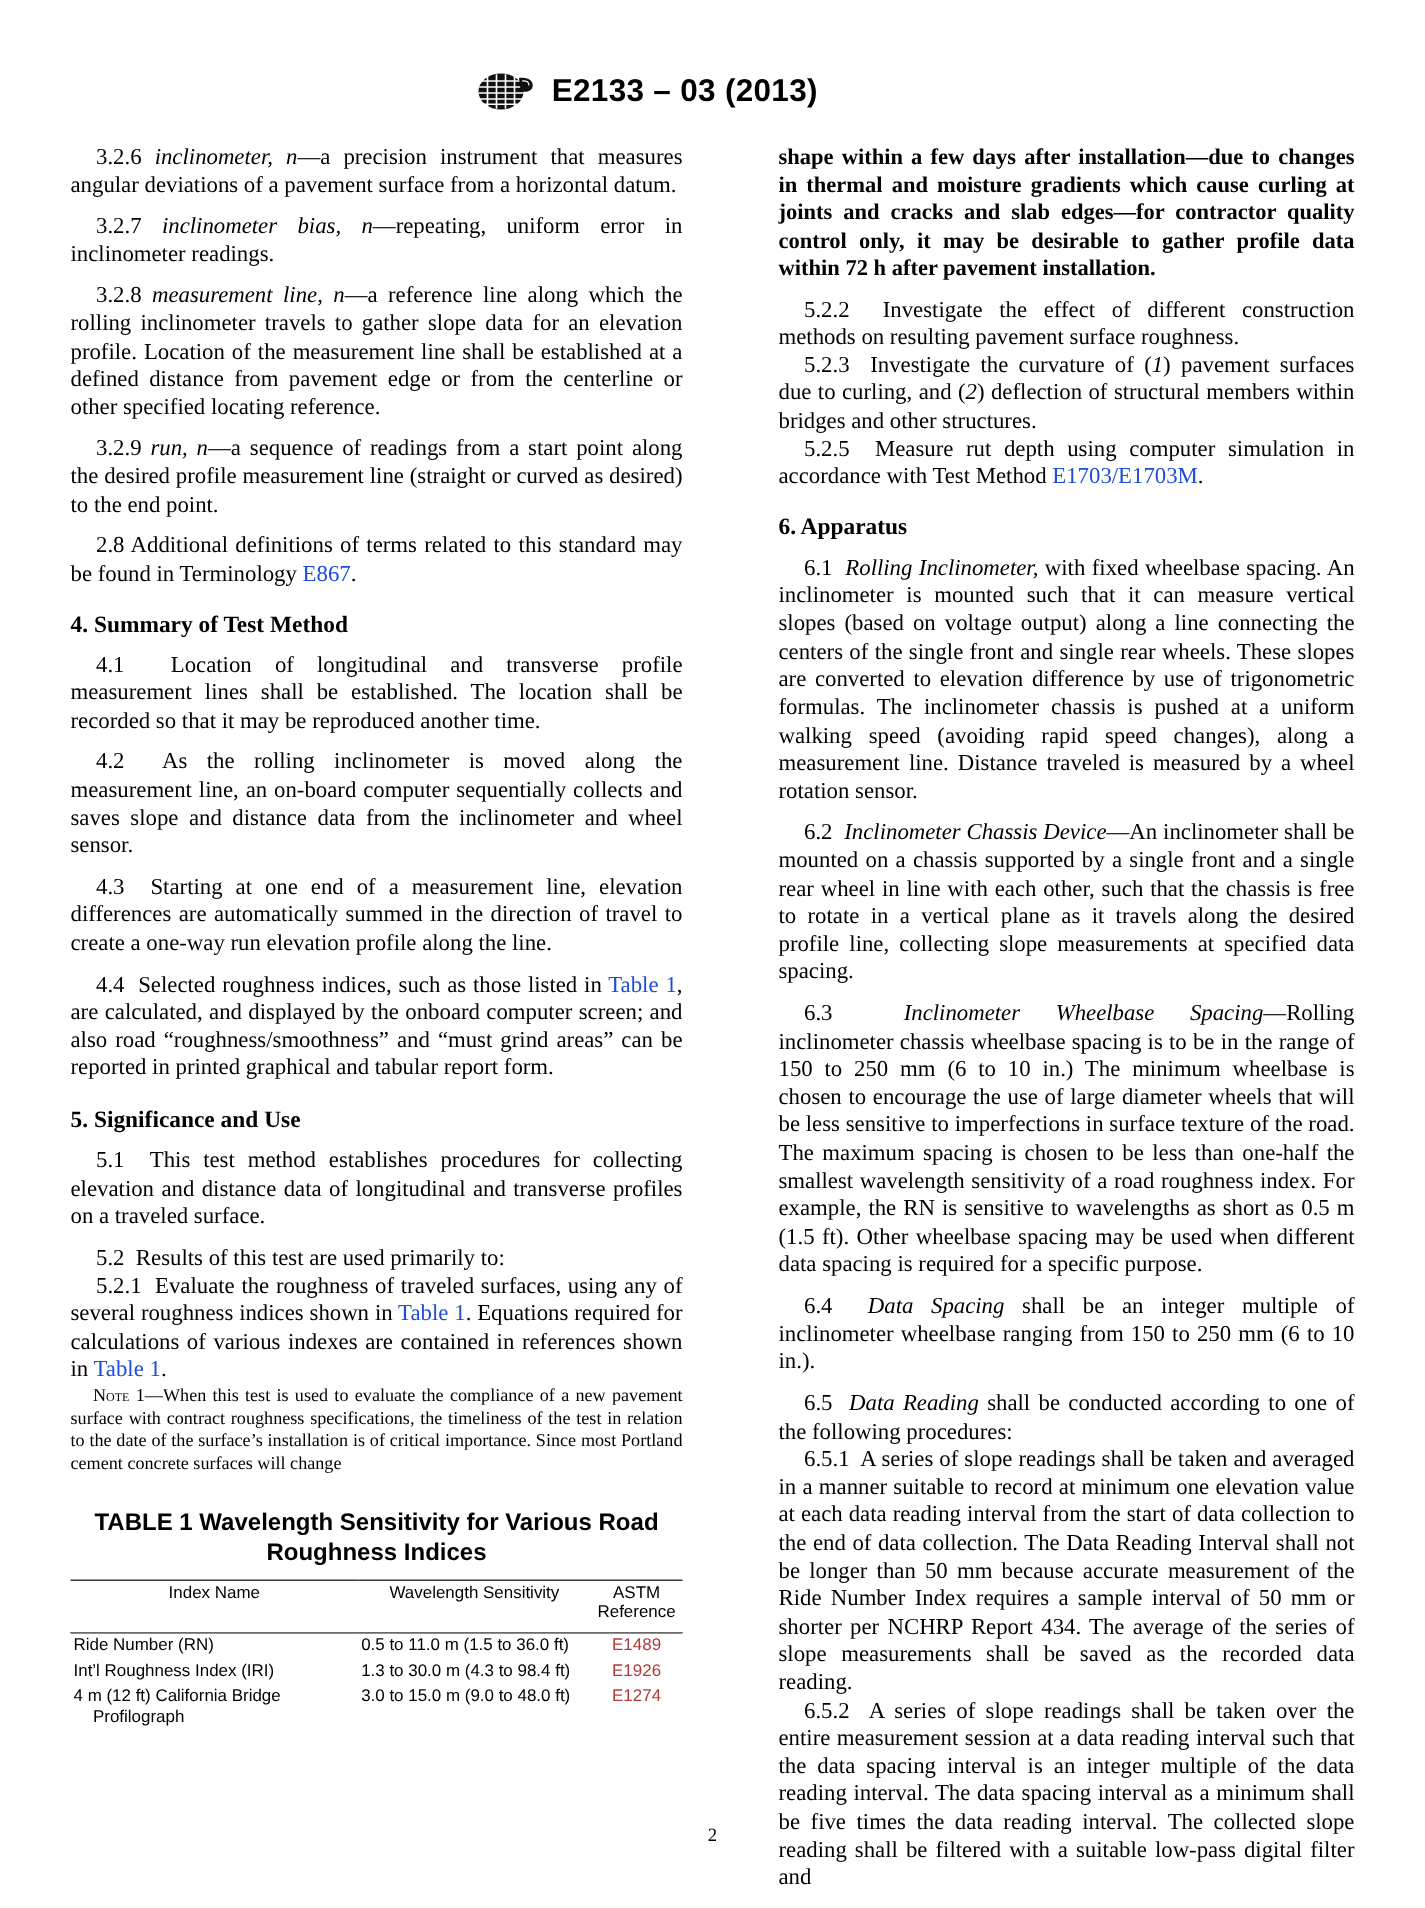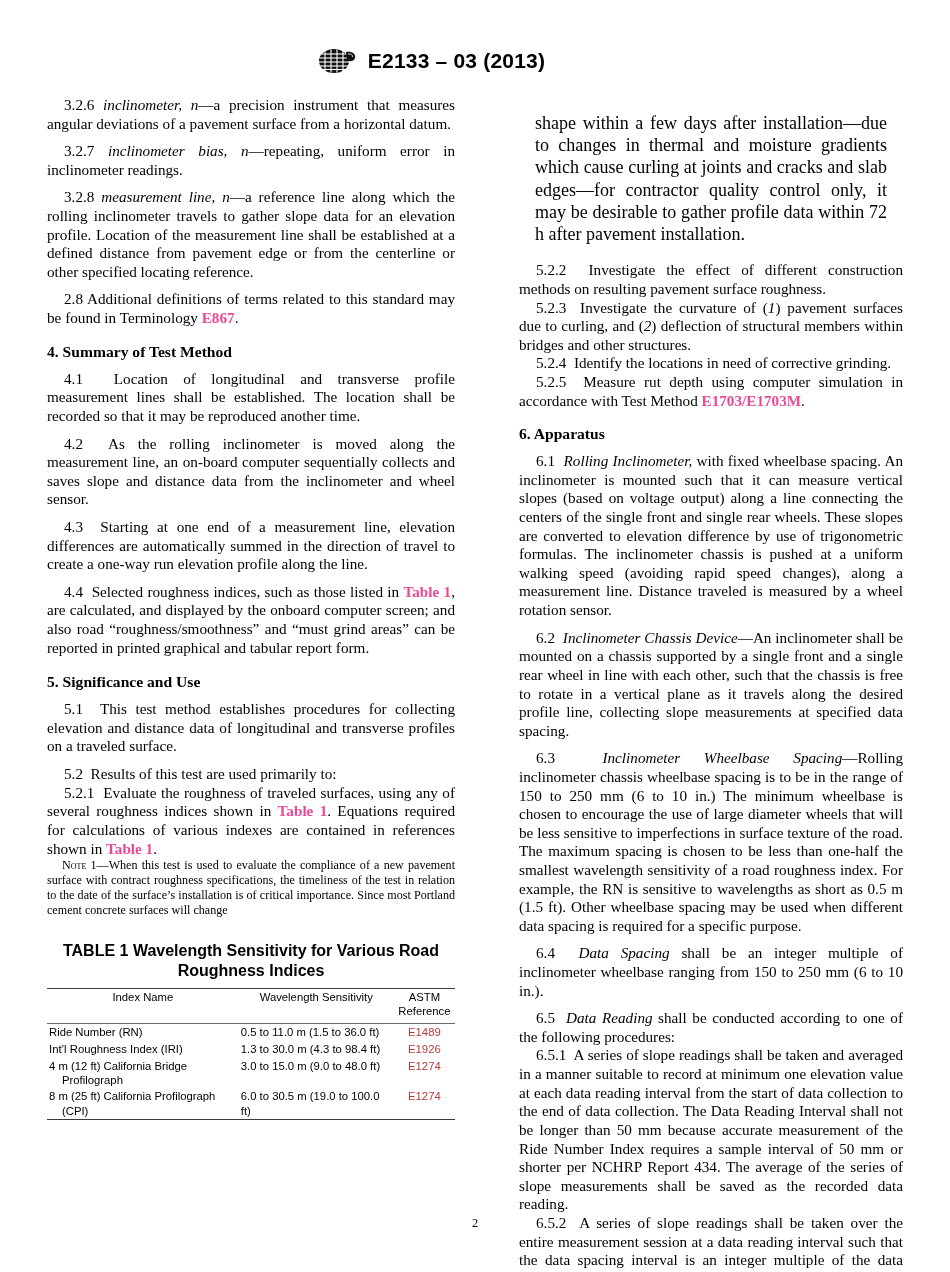--- a/index.html
+++ b/index.html
@@ -78,36 +78,36 @@
     text-align: left;
     text-indent: 0;
   }
   h2.section.tight-top {
     margin-top: 16px;
   }
   .it {
     font-style: italic;
   }
   .ref {
-    color: #ec4899;
-    font-weight: bold;
+    color: #1d4ed8;
   }
   .note {
     font-size: 12.1px;
     line-height: 1.235;
     text-align: justify;
     margin: 0;
     text-indent: 15px;
   }
   .note-cont {
-    font-size: 18px;
+    font-size: 15px;
     line-height: 1.235;
     text-align: justify;
-    margin: 16px;
+    margin: 0;
     text-indent: 0;
+    font-weight: bold;
   }
   .smallcaps {
     font-variant: small-caps;
   }
 
   
   .table-block {
     margin-top: 23px;
     width: 408px;
   }
@@ -200,20 +200,21 @@
 <div class="columns">
 
   <div class="col">
 
     <p class="indent"><span>3.2.6</span> <span class="it">inclinometer, n</span><span>—a precision instrument that measures angular deviations of a pavement surface from a horizontal datum.</span></p>
 
     <p class="indent gap-before"><span>3.2.7</span> <span class="it">inclinometer bias, n</span><span>—repeating, uniform error in inclinometer readings.</span></p>
 
     <p class="indent gap-before"><span>3.2.8</span> <span class="it">measurement line, n</span><span>—a reference line along which the rolling inclinometer travels to gather slope data for an elevation profile. Location of the measurement line shall be established at a defined distance from pavement edge or from the centerline or other specified locating reference.</span></p>
 
+    <p class="indent gap-before"><span>3.2.9</span> <span class="it">run, n</span><span>—a sequence of readings from a start point along the desired profile measurement line (straight or curved as desired) to the end point.</span></p>
 
     <p class="indent gap-before"><span>2.8</span> <span>Additional definitions of terms related to this standard may be found in Terminology </span><span class="ref">E867</span><span>.</span></p>
 
     <h2 class="section">4.  Summary of Test Method</h2>
 
     <p class="indent"><span>4.1</span>&nbsp; <span>Location of longitudinal and transverse profile measurement lines shall be established. The location shall be recorded so that it may be reproduced another time.</span></p>
 
     <p class="indent gap-before"><span>4.2</span>&nbsp; <span>As the rolling inclinometer is moved along the measurement line, an on-board computer sequentially collects and saves slope and distance data from the inclinometer and wheel sensor.</span></p>
 
     <p class="indent gap-before"><span>4.3</span>&nbsp; <span>Starting at one end of a measurement line, elevation differences are automatically summed in the direction of travel to create a one-way run elevation profile along the line.</span></p>
@@ -254,42 +255,34 @@
             <td class="c-wave">1.3 to 30.0 m (4.3 to 98.4 ft)</td>
             <td class="c-ref">E1926</td>
           </tr>
           <tr>
             <td class="c-name">
                 <span class="hang">4 m (12 ft) California Bridge Profilograph</span>
               </td>
             <td class="c-wave">3.0 to 15.0 m (9.0 to 48.0 ft)</td>
             <td class="c-ref">E1274</td>
           </tr>
-          <tr class="last rowspace">
-            <td class="c-name">
-                <span class="hang">8 m (25 ft) California Profilograph (CPI)</span>
-              </td>
-            <td class="c-wave">6.0 to 30.5 m (19.0 to 100.0 ft)</td>
-            <td class="c-ref">E1274</td>
-          </tr>
         </tbody>
       </table>
     </div>
 
   </div>
 
   <div class="col">
 
     <p class="note-cont">shape within a few days after installation—due to changes in thermal and moisture gradients which cause curling at joints and cracks and slab edges—for contractor quality control only, it may be desirable to gather profile data within 72 h after pavement installation.</p>
 
     <p class="indent gap-before"><span>5.2.2</span>&nbsp; <span>Investigate the effect of different construction methods on resulting pavement surface roughness.</span></p>
 
     <p class="indent"><span>5.2.3</span>&nbsp; <span>Investigate the curvature of (</span><span class="it">1</span><span>) pavement surfaces due to curling, and (</span><span class="it">2</span><span>) deflection of structural members within bridges and other structures.</span></p>
 
-    <p class="indent"><span>5.2.4</span>&nbsp; <span>Identify the locations in need of corrective grinding.</span></p>
 
     <p class="indent"><span>5.2.5</span>&nbsp; <span>Measure rut depth using computer simulation in accordance with Test Method </span><span class="ref">E1703/E1703M</span><span>.</span></p>
 
     <h2 class="section">6.  Apparatus</h2>
 
     <p class="indent"><span>6.1</span>&nbsp; <span class="it">Rolling Inclinometer,</span><span> with fixed wheelbase spacing. An inclinometer is mounted such that it can measure vertical slopes (based on voltage output) along a line connecting the centers of the single front and single rear wheels. These slopes are converted to elevation difference by use of trigonometric formulas. The inclinometer chassis is pushed at a uniform walking speed (avoiding rapid speed changes), along a measurement line. Distance traveled is measured by a wheel rotation sensor.</span></p>
 
     <p class="indent gap-before"><span>6.2</span>&nbsp; <span class="it">Inclinometer Chassis Device</span><span>—An inclinometer shall be mounted on a chassis supported by a single front and a single rear wheel in line with each other, such that the chassis is free to rotate in a vertical plane as it travels along the desired profile line, collecting slope measurements at specified data spacing.</span></p>
 
     <p class="indent gap-before"><span>6.3</span>&nbsp; <span class="it">Inclinometer Wheelbase Spacing</span><span>—Rolling inclinometer chassis wheelbase spacing is to be in the range of 150 to 250 mm (6 to 10 in.) The minimum wheelbase is chosen to encourage the use of large diameter wheels that will be less sensitive to imperfections in surface texture of the road. The maximum spacing is chosen to be less than one-half the smallest wavelength sensitivity of a road roughness index. For example, the RN is sensitive to wavelengths as short as 0.5 m (1.5 ft). Other wheelbase spacing may be used when different data spacing is required for a specific purpose.</span></p>

